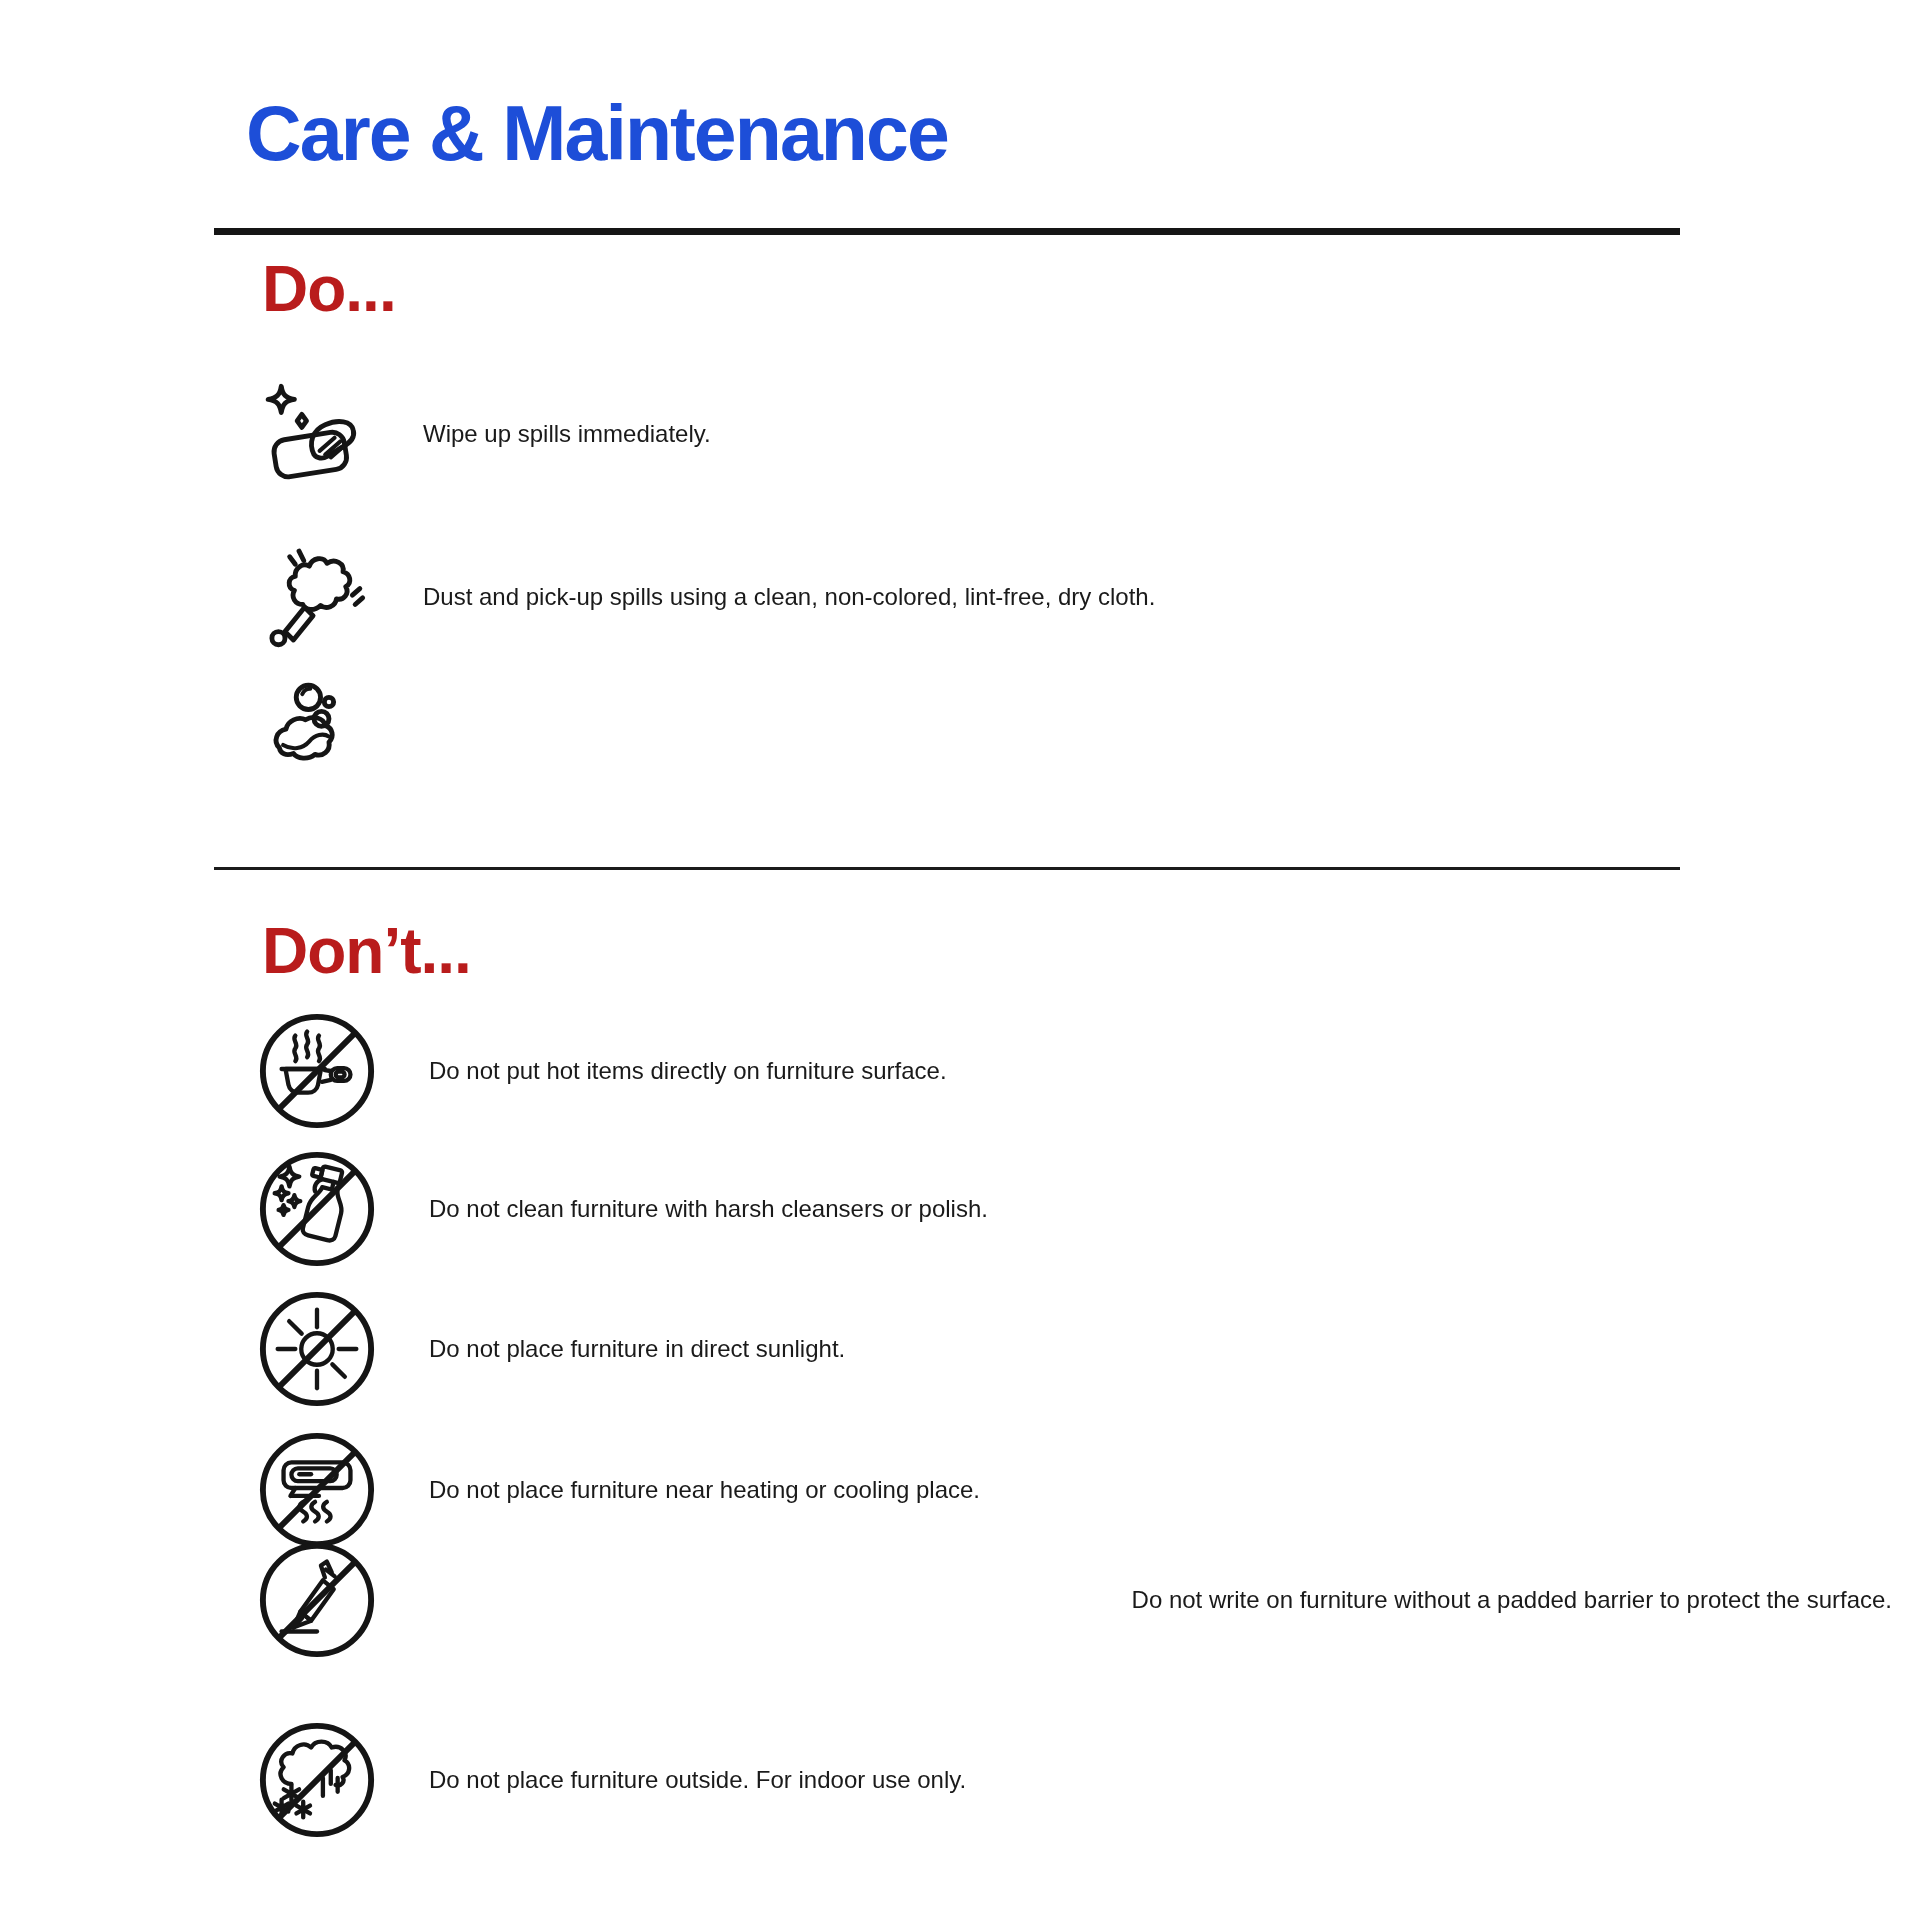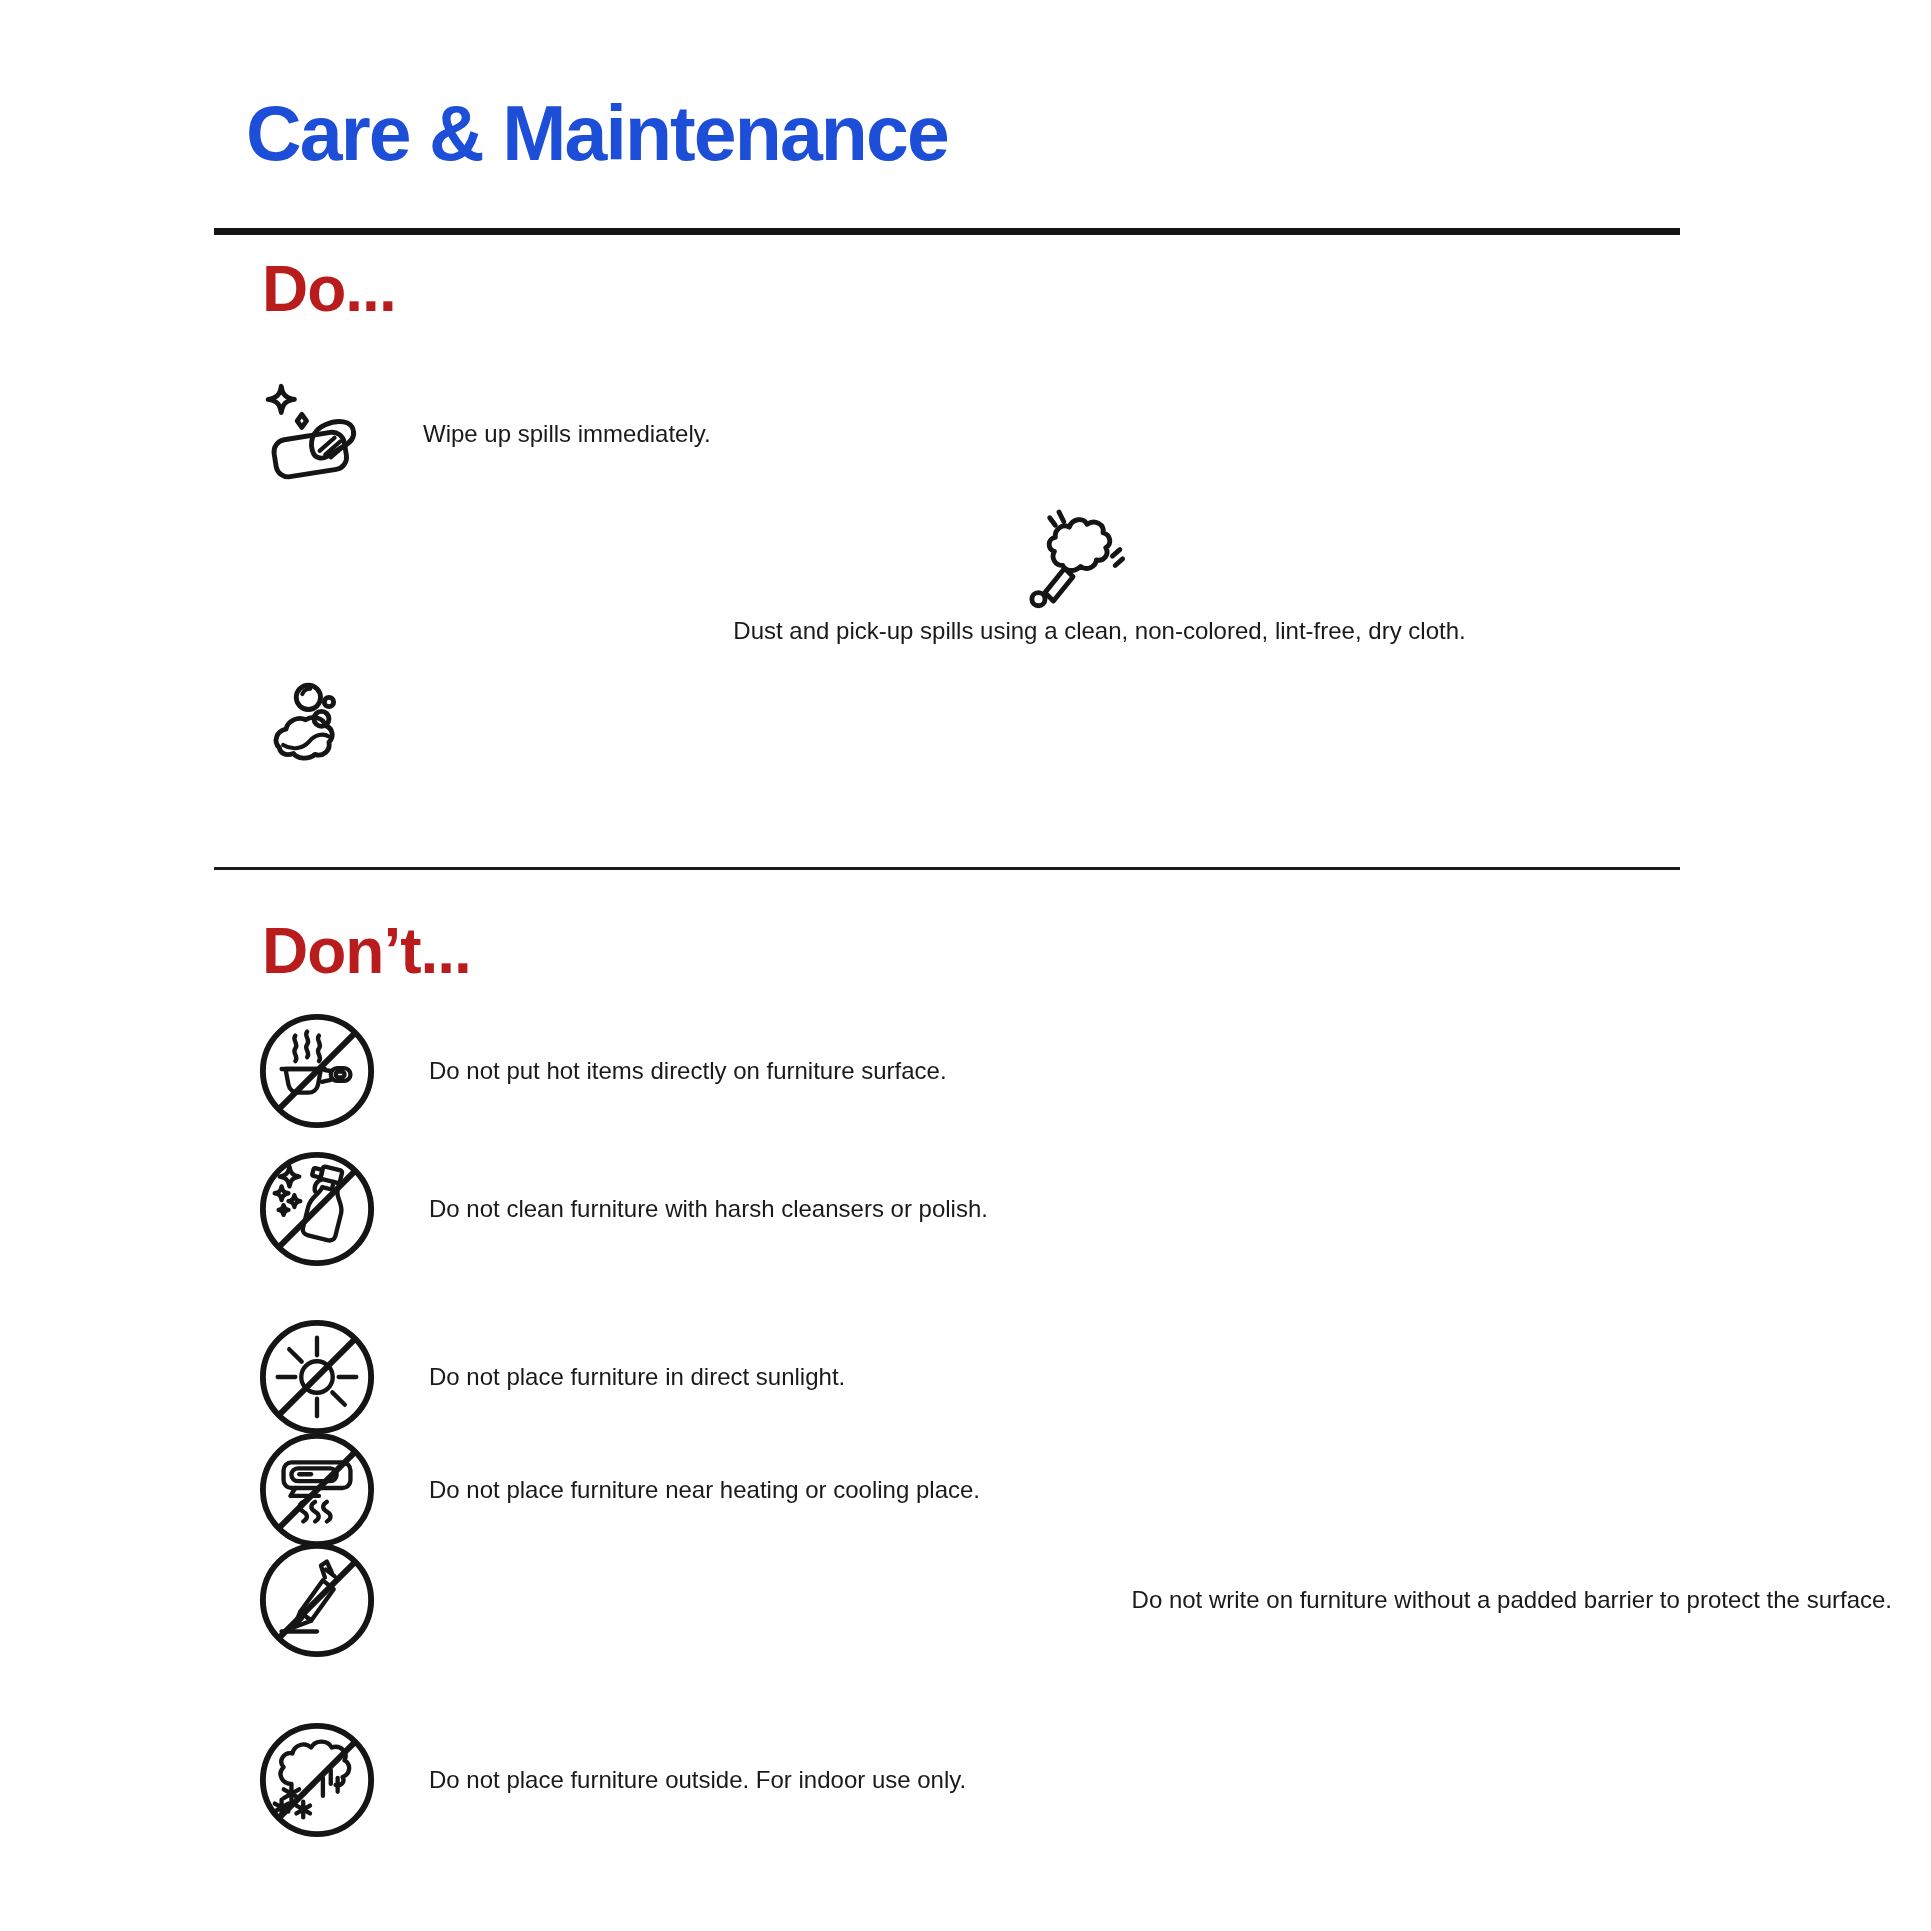--- a/index.html
+++ b/index.html
@@ -34,25 +34,25 @@
     display:flex;align-items:center;
   }
   .row .icon-box{flex:0 0 auto;display:block;}
   .row .item-text{
     margin-left:51px;font-size:24px;line-height:1.25;
     color:#1a1a1a;white-space:nowrap;
   }
   .do-row{height:116px;}
   .dont-row{height:122px;}
   #do-row-0{top:376px;}
-  #do-row-1{top:500px;flex-direction:column;}
+  #do-row-1{top:539px;}
   #do-row-2{top:673px;}
   #dont-row-0{top:1010px;}
   #dont-row-1{top:1148px;}
-  #dont-row-2{top:1316px;text-align:right;}
+  #dont-row-2{top:1288px;text-align:right;}
   #dont-row-3{top:1429px;}
   #dont-row-4{top:1539px;justify-content:space-between;}
   #dont-row-5{top:1719px;}
   svg .art{fill:none;stroke:#151515;stroke-width:4.4;stroke-linecap:round;stroke-linejoin:round;}
   svg .art-bold{fill:none;stroke:#151515;stroke-width:5.2;stroke-linecap:round;stroke-linejoin:round;}
   svg .ban{fill:none;stroke:#151515;stroke-width:6;stroke-linecap:round;}
 </style>
 </head>
 <body>
 

